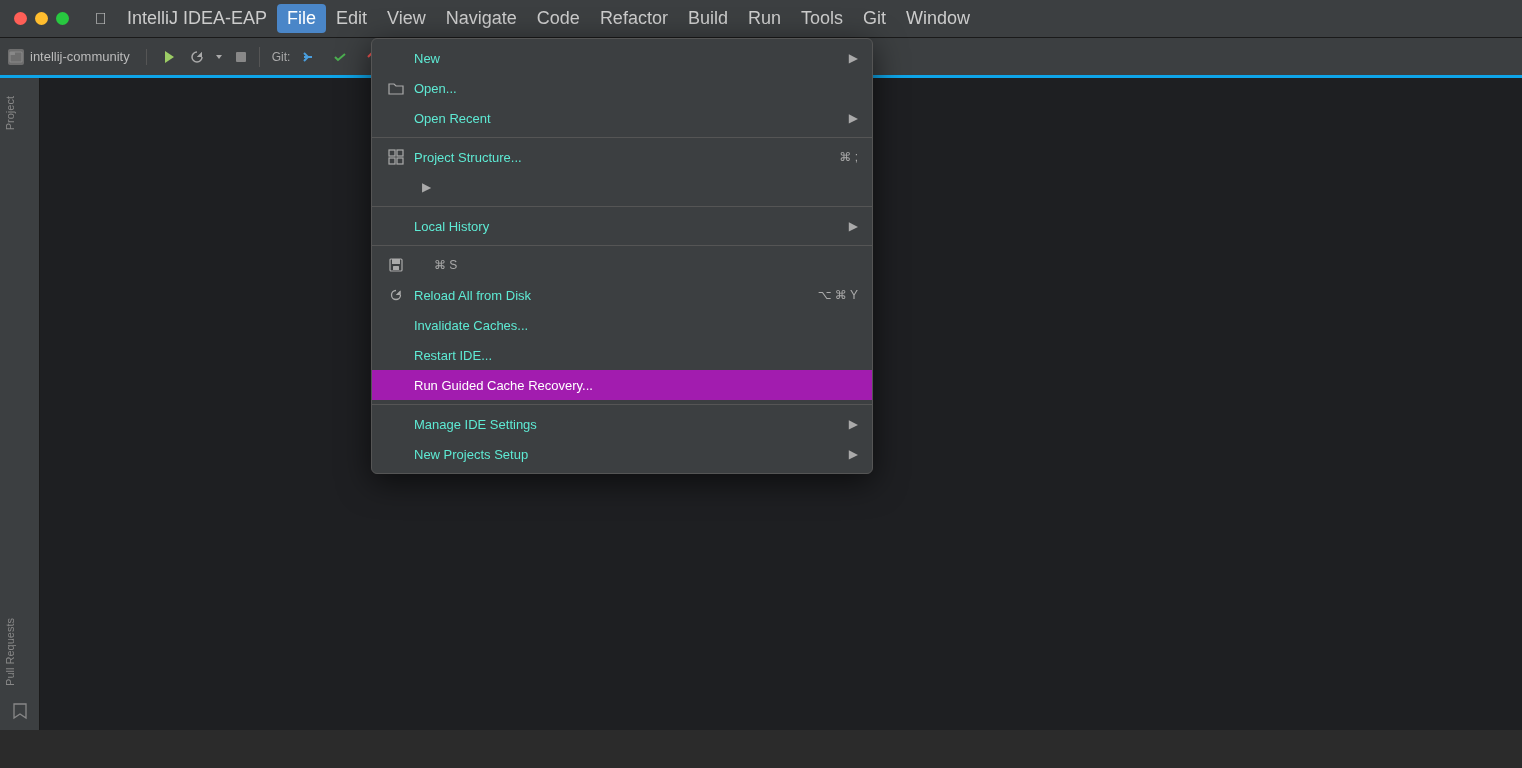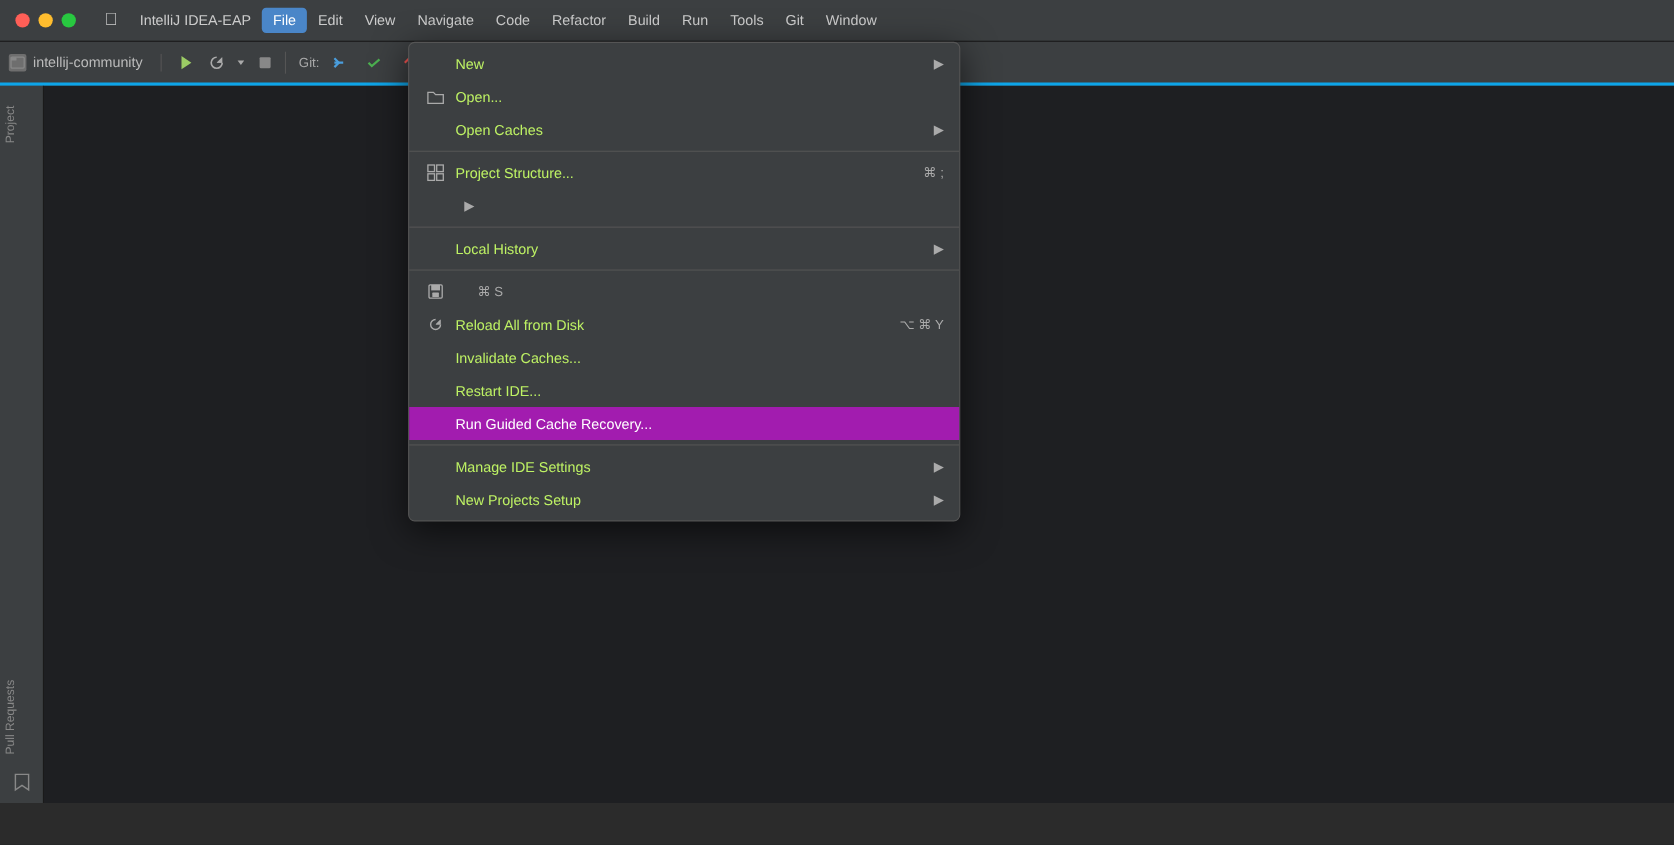--- a/index.html
+++ b/index.html
@@ -43,21 +43,21 @@
     
     .menu-bar {
       display: flex;
       align-items: center;
       height: 100%;
       margin-left: 85px;
     }
 
     .menu-item {
       color: #ccc;
-      font-size: 13px;
+      font-size: 18px;
       padding: 4px 10px;
       cursor: pointer;
       border-radius: 4px;
       white-space: nowrap;
     }
 
     .menu-item.active {
       background: #4a86c8;
       color: white;
     }
@@ -210,21 +210,21 @@
       display: flex;
       align-items: center;
       justify-content: center;
       font-size: 13px;
       color: #aaa;
       flex-shrink: 0;
     }
 
     .dropdown-item .item-label {
       flex: 1;
-      color: #bef264;
+      color: #5eead4;
       font-size: 13px;
     }
 
     .dropdown-item.highlighted .item-label {
       color: white;
     }
 
     .dropdown-item .item-shortcut {
       color: #aaa;
       font-size: 12px;
@@ -382,21 +382,21 @@
       <div class="item-icon">
         <svg width="16" height="14" viewBox="0 0 16 14">
             <path d="M1 3h5l2 2h7v8H1V3z" stroke="#aaa" stroke-width="1.2" fill="none"></path>
           </svg>
       </div>
       <span class="item-label">Open...</span>
     </div>
 
     <div class="dropdown-item">
       <div class="item-icon"></div>
-      <span class="item-label">Open Caches</span>
+      <span class="item-label">Open Recent</span>
       <span class="item-arrow">▶</span>
     </div>
 
 
     <div class="menu-section-divider"></div>
 
     <div class="dropdown-item">
       <div class="item-icon">
         <svg width="16" height="16" viewBox="0 0 16 16">
             <rect x="1" y="1" width="6" height="6" stroke="#aaa" stroke-width="1.2" fill="none"></rect>

